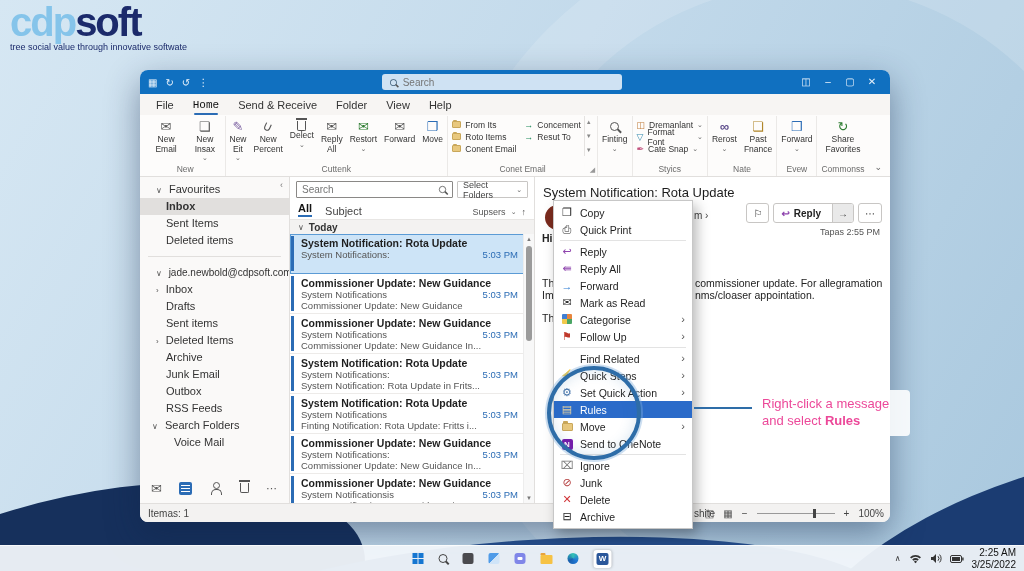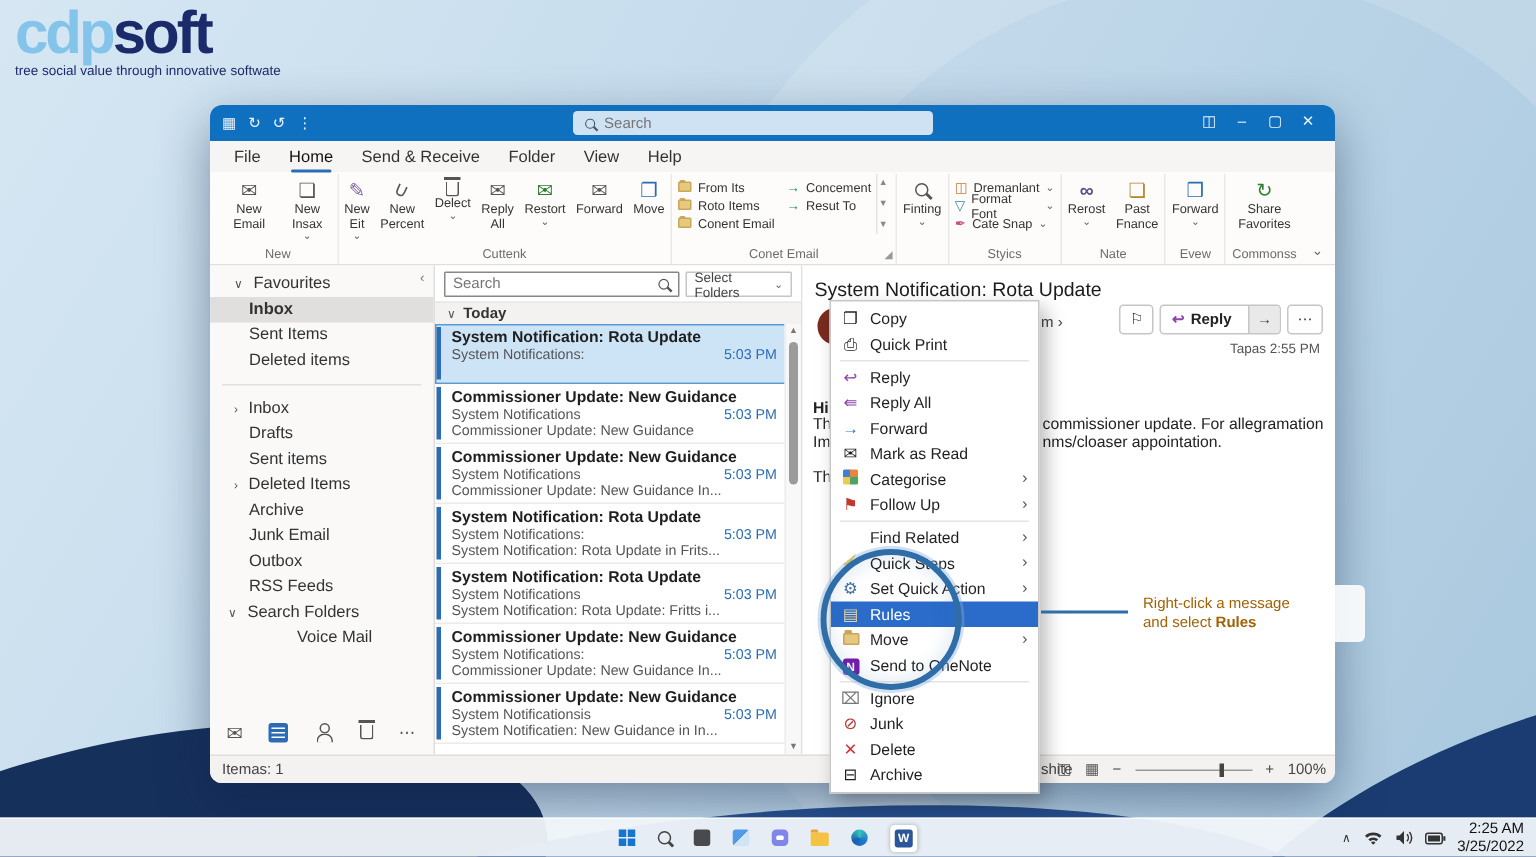--- a/index.html
+++ b/index.html
@@ -36,21 +36,21 @@
   .tb-search { width:240px; height:16px; margin:0 auto; background:#cfe2f3; border-radius:3px;
                display:flex; align-items:center; gap:5px; padding:0 7px; }
   .tb-search input { border:none; background:transparent; font-size:10px; color:#333; width:100%;
                      font-family:"Liberation Sans",sans-serif; outline:none; }
   .win-ctrls { display:flex; gap:2px; align-items:center; }
   .win-ctrls span { font-size:10px; width:20px; text-align:center; line-height:22px; }
 
   .menubar { height:21px; background:#f7f5f3; display:flex; align-items:flex-end; gap:19px;
              padding:0 16px; font-size:11px; color:#333; flex:0 0 auto; }
   .menu-item { position:relative; line-height:19px; }
-  .menu-item.active { color:#111; }
+  .menu-item.active { color:#111;font-family:Liberation Mono, monospace; }
   .menu-item.active::after { content:""; position:absolute; left:1px; right:1px; bottom:0px;
              height:2px; background:#2b6cb5; border-radius:2px; }
 
   
   .ribbon { height:62px; background:#fdfcfb; border-bottom:1px solid #e1dfdd; display:flex;
             padding:1px 2px 0 6px; flex:0 0 auto; }
   .rgroup { display:flex; flex-direction:column; align-items:center; padding:0 4px; position:relative; }
   .rgroup + .rgroup { border-left:1px solid #ebe9e7; }
   .rbtns { display:flex; gap:7px; flex:1; align-items:flex-start; padding-top:2px; }
   .rbtn { display:flex; flex-direction:column; align-items:center; font-size:8.5px; color:#333;
@@ -80,21 +80,21 @@
 
   .folders { width:150px; background:#faf9f8; border-right:1px solid #e1dfdd; position:relative;
              font-size:11px; color:#333; padding-top:4px; flex:0 0 auto; }
   .collapse-btn { position:absolute; top:3px; right:6px; font-size:9px; color:#777; }
   .f-row { height:17px; line-height:17px; padding-left:26px; white-space:nowrap; overflow:hidden; }
   .f-head { padding-left:16px; }
   .f-head .fchev { font-size:8px; color:#555; margin-right:4px; }
   .f-sel { background:#e1dfdd; font-weight:bold; }
   .f-sep { border-top:1px solid #e1dfdd; margin:7px 8px; }
   .f-acct { font-size:10px; }
-  .f-sub { padding-left:34px;margin-left:24px; }
+  .f-sub { padding-left:34px; }
   .modbar { position:absolute; bottom:3px; left:0; right:0; height:24px; display:flex;
             gap:17px; align-items:center; padding:0 11px; color:#555; }
   .modbar .mico { font-size:13px; }
   .cal-ic { width:13px; height:13px; background:#2b6cb5; border-radius:2px; position:relative; }
   .cal-ic::after { content:""; position:absolute; left:2px; right:2px; top:3px; height:1.5px;
                    background:#fff; box-shadow:0 3px 0 #fff, 0 6px 0 #fff; }
   .ppl { position:relative; width:14px; height:13px; display:inline-block; }
   .ppl::before { content:""; position:absolute; top:0px; left:4px; width:5px; height:5px;
                  border:1px solid #555; border-radius:50%; }
   .ppl::after { content:""; position:absolute; bottom:0; left:2px; width:9px; height:5px;
@@ -137,21 +137,21 @@
   .sender-frag { position:absolute; left:159px; top:33px; font-size:10px; color:#444; }
   .r-actions { position:absolute; right:8px; top:26px; display:flex; gap:4px; align-items:center; }
   .act-box { border:1px solid #c8c6c4; border-radius:3px; height:20px; display:flex; align-items:center;
              padding:0 6px; font-size:10px; background:#fff; gap:4px; color:#333; }
   .split-r { padding:0; overflow:hidden; }
   .split-r .seg1 { display:flex; align-items:center; gap:4px; padding:0 7px; font-weight:bold; color:#222; }
   .split-r .seg2 { border-left:1px solid #c8c6c4; background:#e9e9e9; padding:0 5px;
                    height:100%; display:flex; align-items:center; color:#444; }
   .r-time { position:absolute; right:10px; top:50px; font-size:9px; color:#555; }
   .bfrag { position:absolute; font-size:10.5px; color:#222; white-space:nowrap; }
-  .bl0 { left:7px; top:89px;font-weight:bold; } .bl1 { left:7px; top:100px; }
+  .bl0 { left:7px; top:55px;font-weight:bold; } .bl1 { left:7px; top:100px; }
   .bl2 { left:7px; top:112px; } .bl3 { left:7px; top:135px; }
   .br0 { left:160px; top:100px; } .br1 { left:160px; top:112px; }
 
   .status { height:19px; background:#f3f2f1; border-top:1px solid #e1dfdd; display:flex;
             align-items:center; font-size:10px; color:#444; padding:0 8px; position:relative; flex:0 0 auto; }
   .st-frag { position:absolute; left:554px; }
   .st-right { position:absolute; right:6px; display:flex; gap:9px; align-items:center; }
   .viewico { font-size:10px; color:#555; }
   .zoom-track { width:78px; height:1px; background:#999; position:relative; }
   .zoom-thumb { position:absolute; left:56px; top:-4px; width:3px; height:9px; background:#444; }
@@ -173,21 +173,21 @@
           background:#c9a75a; border-radius:1px 1px 0 0; }
   .n-badge { width:11px; height:11px; background:#7719aa; color:#fff; font-size:8px; font-weight:bold;
           display:inline-flex; align-items:center; justify-content:center; border-radius:2px; }
 
   
   .ann-circle { position:absolute; left:547px; top:366px; width:94px; height:94px; border-radius:50%;
           border:4px solid #2e6da8; box-shadow:0 0 0 2px rgba(130,175,220,.4), inset 0 0 14px rgba(46,109,168,.18);
           z-index:40; pointer-events:none; }
   .ann-line { position:absolute; left:694px; top:407px; width:58px; height:2px; background:#2e6da8; z-index:40; }
   .callout { position:absolute; left:752px; top:390px; width:158px; background:rgba(255,255,255,.88);
-          border-radius:4px; padding:6px 10px; font-size:10px; color:#a16207; line-height:1.3; z-index:40; }
+          border-radius:4px; padding:6px 10px; font-size:13px; color:#ec4899; line-height:1.3; z-index:40; }
 
   
   .taskbar { position:absolute; left:0; bottom:0; width:1024px; height:26px; z-index:50;
           background:rgba(241,246,250,.95); border-top:1px solid rgba(255,255,255,.7);
           display:flex; align-items:center; }
   .tb-center { position:absolute; left:50%; transform:translateX(-50%); display:flex; gap:15px; align-items:center; }
   .ic-start { width:11px; height:11px; display:grid; grid-template-columns:1fr 1fr; grid-template-rows:1fr 1fr; gap:1px; }
   .ic-start i { background:#1576d1; }
   .ic-searcht { width:9px; height:9px; border:1.5px solid #444; border-radius:50%; position:relative; }
   .ic-searcht::after { content:""; position:absolute; width:4px; height:1.5px; background:#444;
@@ -418,20 +418,24 @@
     <div class="folders">
       <span class="collapse-btn">‹</span>
       <div class="f-row f-head">
         <span class="fchev">∨</span>
         <span>Favourites</span>
       </div>
       <div class="f-row f-sel">Inbox</div>
       <div class="f-row">Sent Items</div>
       <div class="f-row">Deleted items</div>
       <div class="f-sep"></div>
+      <div class="f-row f-head f-acct">
+        <span class="fchev">∨</span>
+        <span>jade.newbold@cdpsoft.com</span>
+      </div>
       <div class="f-row f-head" style="padding-left:16px">
         <span class="fchev">›</span>
         <span>Inbox</span>
       </div>
       <div class="f-row">Drafts</div>
       <div class="f-row">Sent items</div>
       <div class="f-row f-head" style="padding-left:16px">
         <span class="fchev">›</span>
         <span>Deleted Items</span>
       </div>
@@ -458,20 +462,29 @@
       <div class="list-top">
         <div class="l-search">
           <input type="text" placeholder="Search" style="">
           <span class="mag smag"></span>
         </div>
         <div class="l-folders">
           <span>Select Folders</span>
           <span class="chev">⌄</span>
         </div>
       </div>
+      <div class="tabs">
+        <span class="tab-all">All</span>
+        <span>Subject</span>
+        <div class="sort">
+          <span>Supsers</span>
+          <span class="chev">⌄</span>
+          <span>↑</span>
+        </div>
+      </div>
       <div class="group-hdr">
         <span class="fchev">∨</span>
         <span>Today</span>
       </div>
       <div class="msgs">
         <div class="msg sel">
           <div class="subj">System Notification: Rota Update</div>
           <div class="meta">
               <span>System Notifications:</span>
               <span class="mtime">5:03 PM</span>
@@ -500,21 +513,21 @@
               <span class="mtime">5:03 PM</span>
             </div>
           <div class="prev">System Notification: Rota Update in Frits...</div>
         </div>
         <div class="msg">
           <div class="subj">System Notification: Rota Update</div>
           <div class="meta">
               <span>System Notifications</span>
               <span class="mtime">5:03 PM</span>
             </div>
-          <div class="prev">System Notification: Rota Update: Fritts i...</div>
+          <div class="prev">Finting Notification: Rota Update: Fritts i...</div>
         </div>
         <div class="msg">
           <div class="subj">Commissioner Update: New Guidance</div>
           <div class="meta">
               <span>System Notifications:</span>
               <span class="mtime">5:03 PM</span>
             </div>
           <div class="prev">Commissioner Update: New Guidance In...</div>
         </div>
         <div class="msg">

